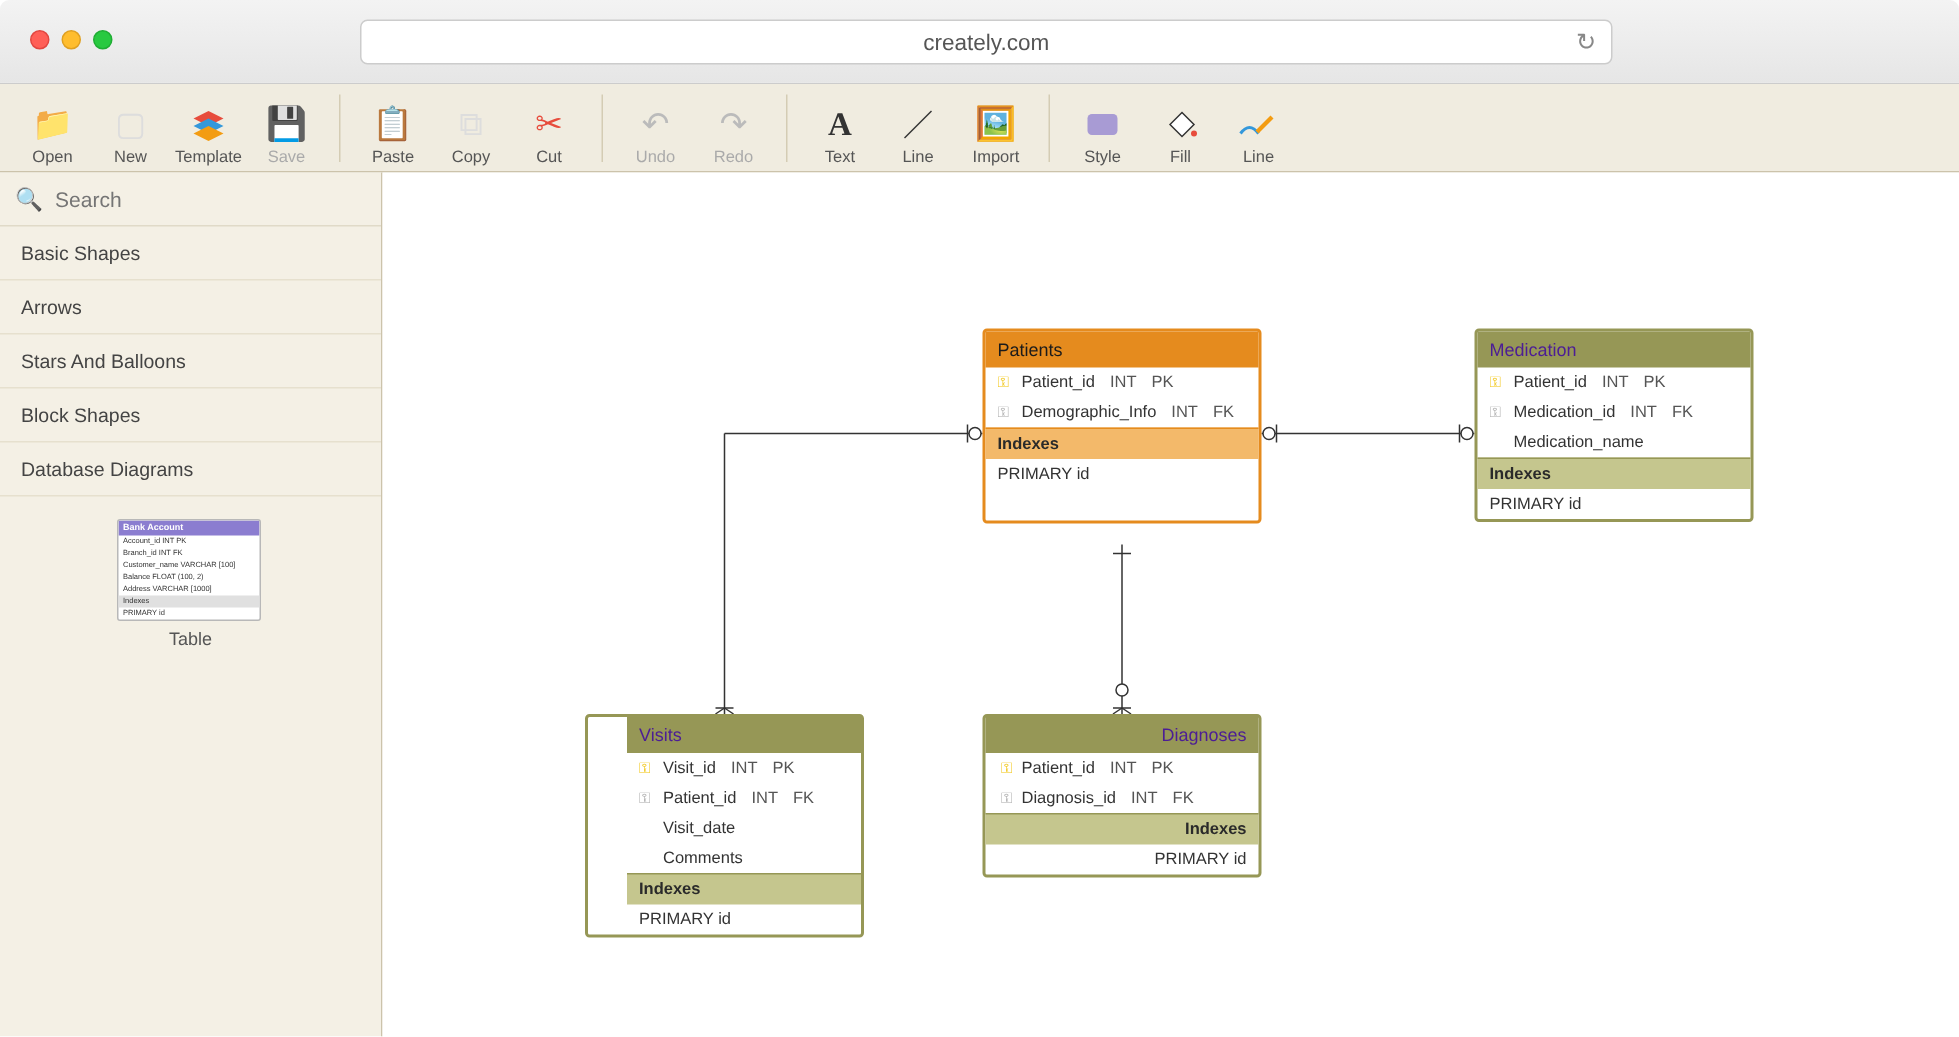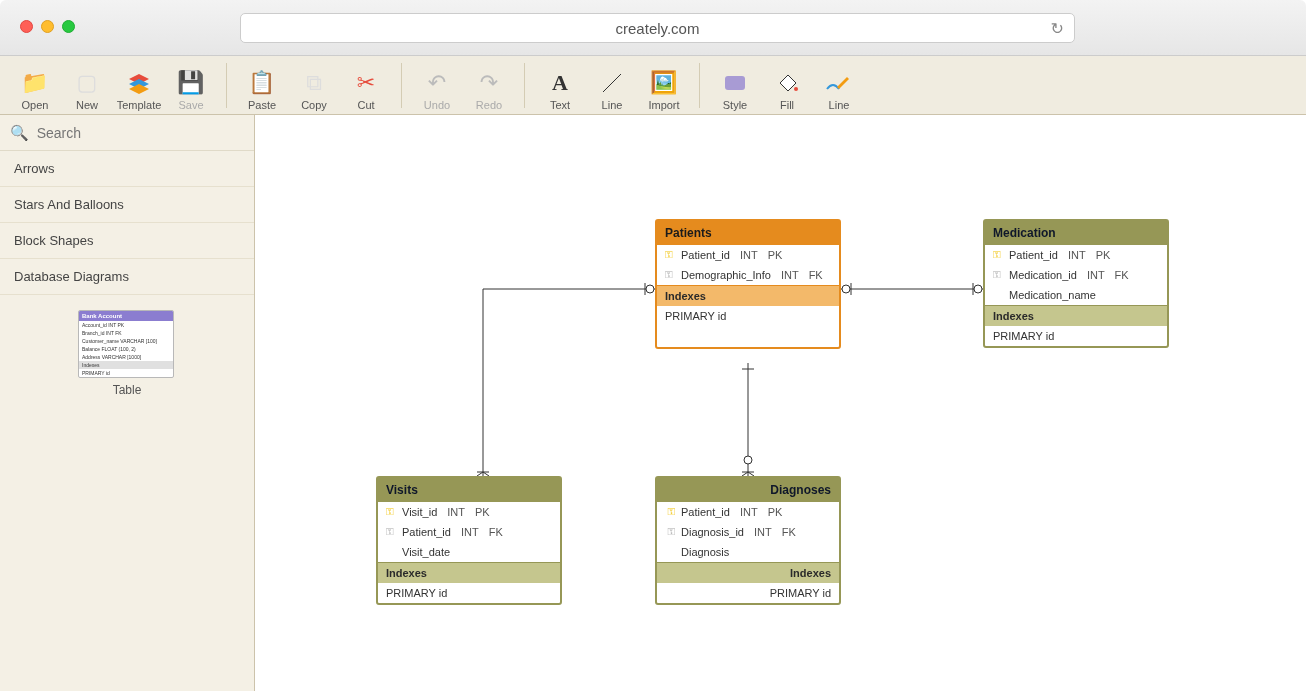--- a/index.html
+++ b/index.html
@@ -34,31 +34,31 @@
   .shape-thumb .thumb-box { width: 96px; height: 68px; background: #fff; border: 1px solid #b8b8b8; border-radius: 2px; margin-bottom: 5px; overflow: hidden; font-size: 6px; text-align: left; }
   .thumb-header { background: #8b7dd0; color: #fff; padding: 2px 3px; font-size: 6px; font-weight: bold; }
   .thumb-row { padding: 1px 3px; font-size: 5px; color: #333; white-space: nowrap; }
   .thumb-idx { background: #e0e0e0; padding: 1px 3px; font-size: 5px; }
   .shape-thumb .thumb-label { font-size: 12px; color: #555; }
 
   
   .canvas { flex: 1; position: relative; background: #fff; overflow: hidden; }
   .svg-lines { position: absolute; top: 0; left: 0; width: 100%; height: 100%; pointer-events: none; }
   .db-table { position: absolute; width: 186px; background: #fff; border: 2px solid; border-radius: 3px; font-size: 11px; }
-  .db-table .t-header { font-weight: bold; padding: 5px 8px; font-size: 12px; }
+  .db-table .t-header { font-weight: normal; padding: 5px 8px; font-size: 12px; }
   .db-table .t-row { padding: 4px 8px; display: flex; align-items: center; gap: 6px; }
   .db-table .t-row .keyicon { width: 10px; font-size: 10px; }
   .db-table .t-row .fname { flex: 0 0 auto; }
   .db-table .t-row .ftype { color: #555; margin-left: 4px; }
   .db-table .t-row .fkey { color: #555; margin-left: 4px; }
   .db-table .t-section { font-weight: bold; padding: 4px 8px; font-size: 11px; }
   .db-table .t-idx { padding: 4px 8px; }
 
   .olive { border-color: #969756; }
-  .olive .t-header { background: #969756; color: #0f172a; }
+  .olive .t-header { background: #969756; color: #4c1d95; }
   .olive .t-section { background: #c5c68e; color: #2a2a2a; border-top: 1px solid #969756; }
 
   .orange { border-color: #e58b1e; }
   .orange .t-header { background: #e58b1e; color: #1b1b1b; }
   .orange .t-section { background: #f3b96a; color: #2a2a2a; border-top: 1px solid #e58b1e; }
 
   line { stroke: #333; stroke-width: 1; }
   circle.o { fill: #fff; stroke: #333; stroke-width: 1; }
 </style>
 </head>
@@ -167,20 +167,21 @@
     </div>
 </div>
 
 <div class="workspace">
 
   <div class="sidebar">
     <div class="search-row">
       <span class="sicon">🔍</span>
       <input type="text" placeholder="Search" style="">
     </div>
+    <div class="shape-cat">Basic Shapes</div>
     <div class="shape-cat">Arrows</div>
     <div class="shape-cat">Stars And Balloons</div>
     <div class="shape-cat">Block Shapes</div>
     <div class="shape-cat">Database Diagrams</div>
     <div class="shape-panel">
       <div class="shape-thumb">
         <div class="thumb-box">
           <div class="thumb-header">Bank Account</div>
           <div class="thumb-row">Account_id INT PK</div>
           <div class="thumb-row">Branch_id INT FK</div>
@@ -269,43 +270,43 @@
           <span class="fname">Patient_id</span>
           <span class="ftype">INT</span>
           <span class="fkey">PK</span>
         </div>
       <div class="t-row">
           <span class="keyicon" style="color:#aaa">⚿</span>
           <span class="fname">Diagnosis_id</span>
           <span class="ftype">INT</span>
           <span class="fkey">FK</span>
         </div>
-      <div class="t-row">
-          <span class="keyicon"></span>
-          <span class="fname">Diagnosis</span>
-        </div>
       <div class="t-section">Indexes</div>
       <div class="t-idx">PRIMARY   id</div>
     </div>
 
-    <div class="db-table olive" style="left:121px; top:361px;">
+    <div class="db-table olive" style="left:135px; top:361px;padding-left:26px;">
       <div class="t-header">Visits</div>
       <div class="t-row">
           <span class="keyicon" style="color:#f1c40f">⚿</span>
           <span class="fname">Visit_id</span>
           <span class="ftype">INT</span>
           <span class="fkey">PK</span>
         </div>
       <div class="t-row">
           <span class="keyicon" style="color:#aaa">⚿</span>
           <span class="fname">Patient_id</span>
           <span class="ftype">INT</span>
           <span class="fkey">FK</span>
         </div>
       <div class="t-row">
           <span class="keyicon"></span>
           <span class="fname">Visit_date</span>
         </div>
+      <div class="t-row">
+          <span class="keyicon"></span>
+          <span class="fname">Comments</span>
+        </div>
       <div class="t-section">Indexes</div>
       <div class="t-idx">PRIMARY   id</div>
     </div>
   </div>
 </div>
 
 </body></html>

